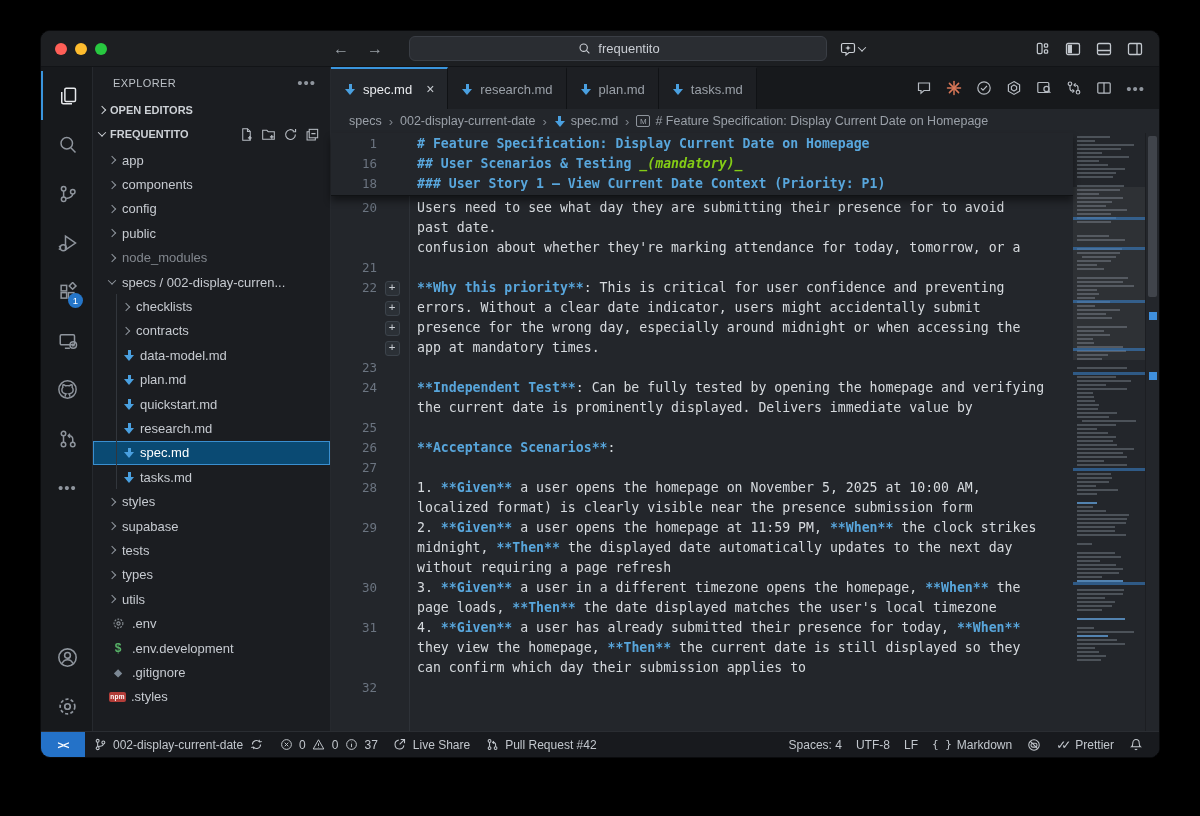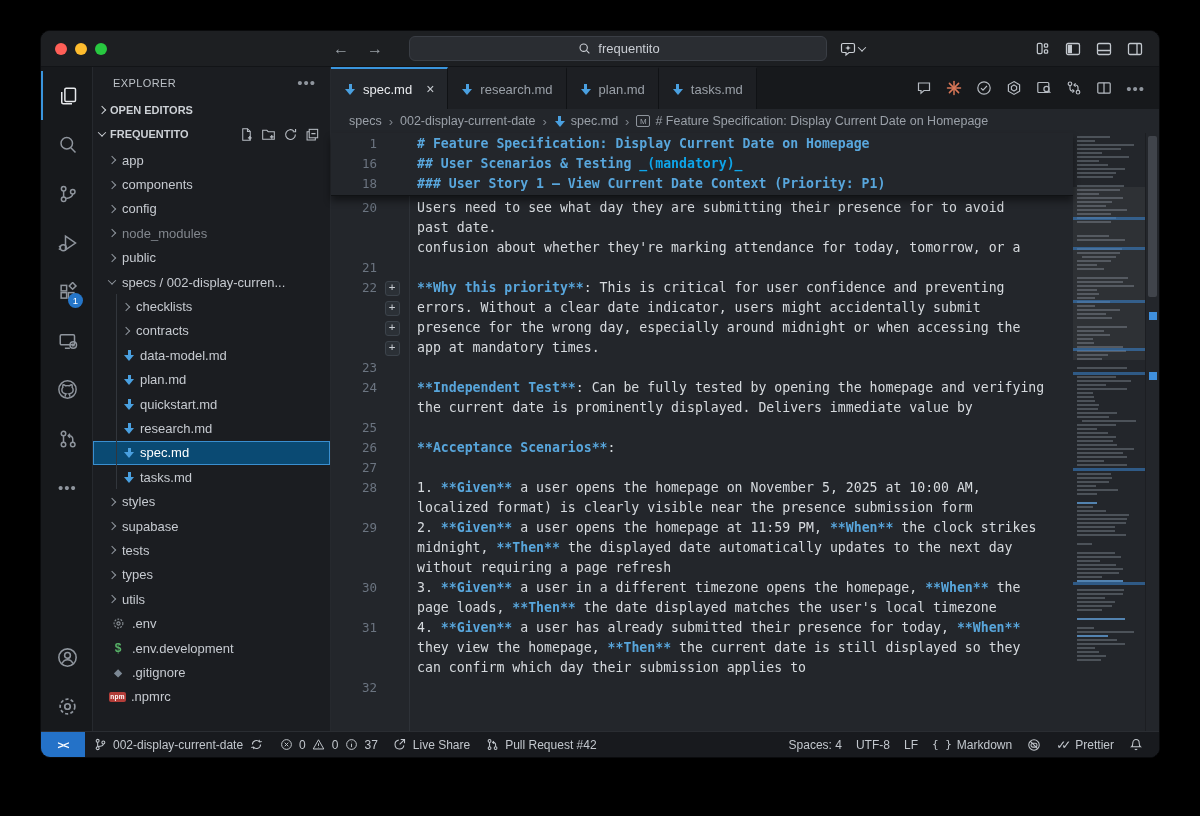--- a/index.html
+++ b/index.html
@@ -76,21 +76,21 @@
     box-shadow:0 5px 7px rgba(0,0,0,.45);padding:1px 0;}
   .lines{flex:1;position:relative;padding-top:2px;overflow:hidden;}
   .lines::before{content:"";position:absolute;left:78px;top:0;bottom:0;width:1px;background:#2e3238;}
   .crow{display:flex;height:20px;white-space:pre;}
   .ln{width:46px;text-align:right;color:#6b7480;flex:none;font-size:12.5px;}
   .gut{width:30px;flex:none;display:flex;align-items:center;justify-content:center;}
   .plusbox{width:15px;height:15px;border-radius:3px;background:#2b3036;border:1px solid #3c434b;color:#c8ccd2;
     font-size:11px;line-height:12px;text-align:center;font-family:"DejaVu Sans Mono",monospace;}
   .ctext{white-space:pre;padding-left:10px;}
   .md-h{color:#58a6dc;font-weight:700;}
-  .md-hi{color:#0ea5e9;font-weight:700;}
+  .md-hi{color:#84cc16;font-weight:700;font-style:italic;}
   .md-b{color:#58a6dc;font-weight:700;}
   
   .minimap{width:72px;flex:none;position:relative;padding:3px 0 0 2px;overflow:hidden;}
   .mrow{height:2px;margin:0 0 2px 2px;background:rgba(150,160,172,.36);}
   .mhead{background:rgba(95,155,210,.8);}
   .mm-line{position:absolute;left:0;right:0;height:3px;background:rgba(58,133,210,.55);}
   .mm-viewport{position:absolute;left:0;right:0;top:9%;height:29%;background:rgba(255,255,255,.05);}
   .vscroll{width:14px;flex:none;position:relative;border-left:1px solid #1c1e22;}
   .vthumb{position:absolute;top:.5%;left:2px;right:2px;height:27%;background:rgba(140,148,158,.28);border-radius:2px;}
   .vmark{position:absolute;left:3px;width:8px;height:8px;background:#3f8fdd;}
@@ -294,27 +294,27 @@
             <span class="tlabel">app</span>
           </div>
           <div class="trow">
             <span class="chev cv-r"></span>
             <span class="tlabel">components</span>
           </div>
           <div class="trow">
             <span class="chev cv-r"></span>
             <span class="tlabel">config</span>
           </div>
+          <div class="trow">
+            <span class="chev cv-r"></span>
+            <span class="tlabel">public</span>
+          </div>
           <div class="trow dim">
             <span class="chev cv-r"></span>
             <span class="tlabel">node_modules</span>
-          </div>
-          <div class="trow">
-            <span class="chev cv-r"></span>
-            <span class="tlabel">public</span>
           </div>
           <div class="trow">
             <span class="chev cv-d"></span>
             <span class="tlabel">specs / 002-display-curren...</span>
           </div>
           <div class="trow d1">
             <span class="chev cv-r"></span>
             <span class="tlabel">checklists</span>
           </div>
           <div class="trow d1">
@@ -377,21 +377,21 @@
           <div class="trow">
             <span class="ficon ic-dollar">$</span>
             <span class="tlabel">.env.development</span>
           </div>
           <div class="trow">
             <span class="ficon ic-git">◆</span>
             <span class="tlabel">.gitignore</span>
           </div>
           <div class="trow">
             <span class="ficon ic-npm">npm</span>
-            <span class="tlabel">.npmrc</span>
+            <span class="tlabel">.styles</span>
           </div>
         </div>
     </div>
 
     <div class="egroup">
       <div class="tabbar">
         <div class="tabs" id="tabs">
             <div class="tab active">
               <span class="mdarrow"></span>
               <span>spec.md</span>

